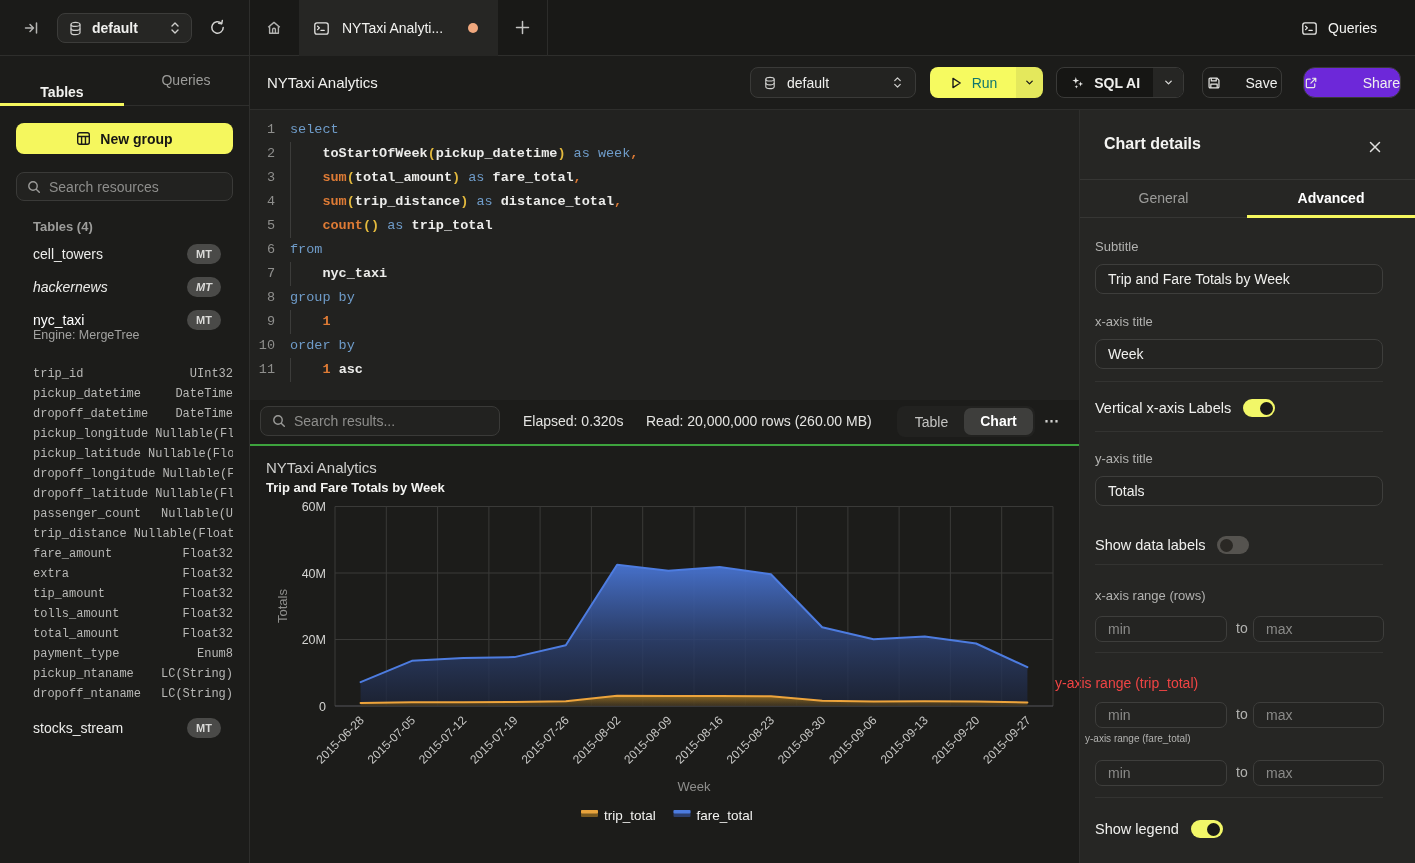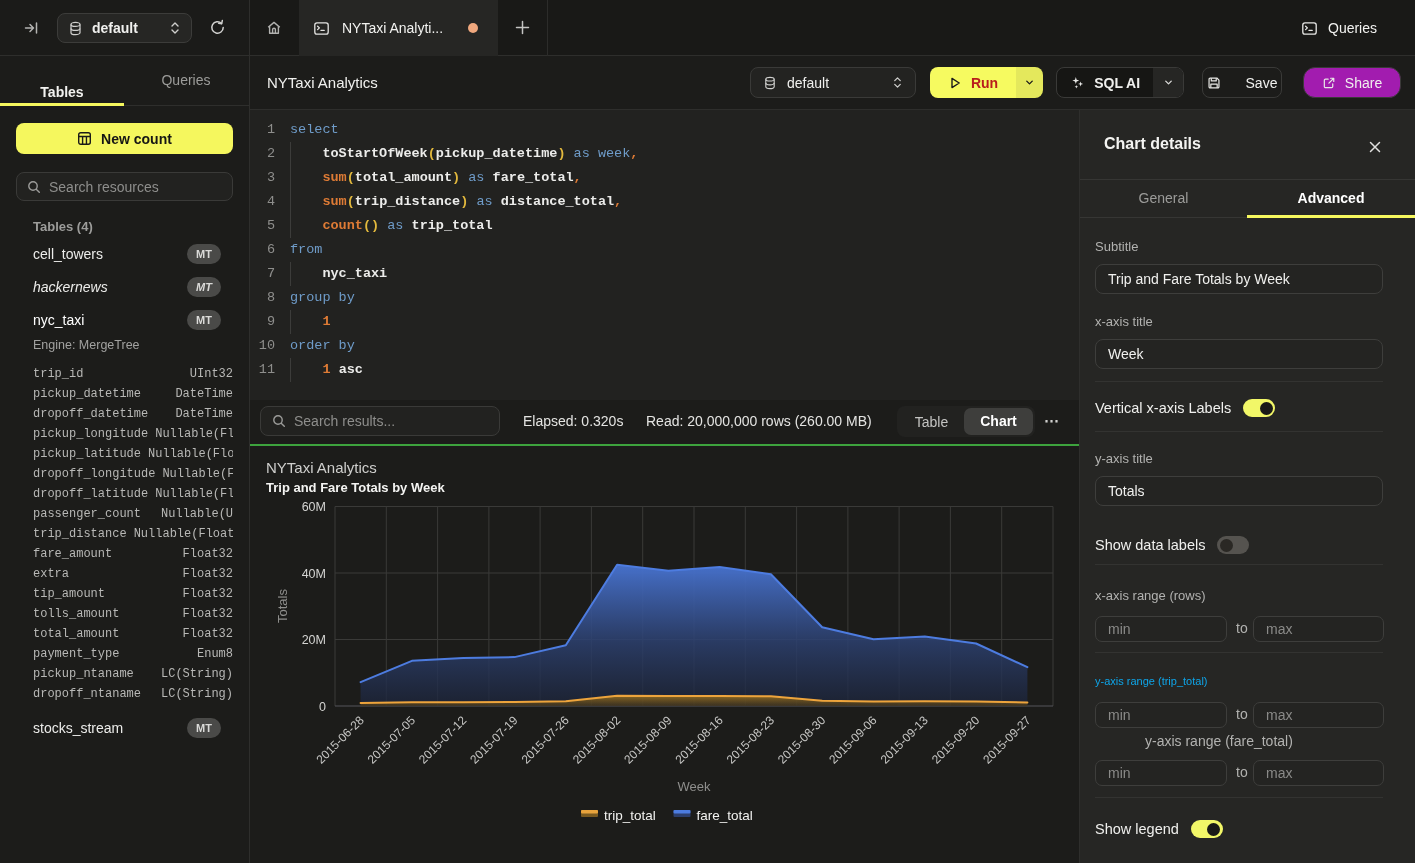--- a/index.html
+++ b/index.html
@@ -71,21 +71,21 @@
   <div class="abs" style="left:0;top:12px;width:124px;height:50px;text-align:center;line-height:49px;font-size:14px;font-weight:600;color:#f2f2f0;">Tables</div>
   <div class="abs" style="left:124px;top:0;width:124px;height:50px;text-align:center;line-height:49px;font-size:14px;color:#9c9c9a;">Queries</div>
   <div class="abs" style="left:0;top:47px;width:124px;height:3px;background:#f5f75e;"></div>
 </div>
 
 <div class="abs row" style="left:16px;top:123px;width:217px;height:31px;background:#f5f75e;border-radius:8px;justify-content:center;">
   <svg width="15" height="15" viewBox="0 0 15 15" fill="none" stroke="#1a1a18" stroke-width="1.4">
     <rect x="1.7" y="1.7" width="11.6" height="11.6" rx="2"></rect>
     <path d="M1.7 5.5 H13.3 M5.6 5.5 V13.3 M9.45 5.5 V13.3"></path>
   </svg>
-  <span style="margin-left:9px;font-size:14px;font-weight:600;color:#161614;">New count</span>
+  <span style="margin-left:9px;font-size:14px;font-weight:600;color:#161614;">New group</span>
 </div>
 
 <div class="abs row" style="left:16px;top:172px;width:217px;height:29px;background:#222220;border:1px solid #3a3a38;border-radius:8px;padding:0 10px;">
   <svg width="14" height="14" viewBox="0 0 14 14" fill="none" stroke="#9c9c9a" stroke-width="1.4" stroke-linecap="round">
     <circle cx="6" cy="6" r="4.2"></circle>
       <path d="M9.2 9.2 L12.3 12.3"></path>
   </svg>
   <span style="margin-left:8px;font-size:14px;color:#8e8e8c;">Search resources</span>
 </div>
 <div class="abs" style="left:33px;top:219px;font-size:13px;font-weight:600;color:#9c9c9a;">Tables (4)</div>
@@ -94,21 +94,21 @@
   <span class="row" style="margin-left:auto;background:#4a4a48;border-radius:10px;height:20px;padding:0 9px;font-size:11px;font-weight:600;color:#dadad8;">MT</span>
 </div>
 <div class="abs row" style="left:33px;top:276px;width:188px;height:22px;font-style:italic;">
   <span style="font-size:14px;color:#ececea;">hackernews</span>
   <span class="row" style="margin-left:auto;background:#4a4a48;border-radius:10px;height:20px;padding:0 9px;font-size:11px;font-weight:600;color:#dadad8;">MT</span>
 </div>
 <div class="abs row" style="left:33px;top:309px;width:188px;height:22px;">
   <span style="font-size:14px;color:#ffffff;">nyc_taxi</span>
   <span class="row" style="margin-left:auto;background:#4a4a48;border-radius:10px;height:20px;padding:0 9px;font-size:11px;font-weight:600;color:#dadad8;">MT</span>
 </div>
-<div class="abs" style="left:33px;top:338px;font-size:12.5px;color:#a2a2a0;">Engine: MergeTree</div>
+<div class="abs" style="left:33px;top:328px;font-size:12.5px;color:#a2a2a0;">Engine: MergeTree</div>
 <div class="abs mono" style="left:33px;top:364px;width:200px;font-size:12px;line-height:20px;color:#b8b8b6;">
   <div class="row">
       <span style="flex-shrink:0;padding-right:7px;">trip_id</span>
       <span style="margin-left:auto;overflow:hidden;white-space:nowrap;min-width:0;">UInt32</span>
     </div>
   <div class="row">
       <span style="flex-shrink:0;padding-right:7px;">pickup_datetime</span>
       <span style="margin-left:auto;overflow:hidden;white-space:nowrap;min-width:0;">DateTime</span>
     </div>
   <div class="row">
@@ -191,21 +191,21 @@
   <svg style="margin-left:auto" width="11" height="13" viewBox="0 0 12 14" fill="none" stroke="#cfcfcd" stroke-width="1.4" stroke-linecap="round" stroke-linejoin="round">
     <path d="M3 5 L6 2 L9 5 M3 9 L6 12 L9 9"></path>
   </svg>
 </div>
 
 <div class="abs row" style="left:930px;top:67px;width:113px;height:31px;border-radius:8px;overflow:hidden;">
   <div class="row" style="width:86px;height:31px;background:#f6fa60;justify-content:center;">
     <svg width="14" height="14" viewBox="0 0 14 14" fill="none" stroke="#1c1c1a" stroke-width="1.4" stroke-linejoin="round">
       <path d="M4 2.4 V11.6 L11.2 7 Z"></path>
     </svg>
-    <span style="margin-left:9px;font-size:14px;font-weight:700;color:#b91c1c;">Run</span>
+    <span style="margin-left:9px;font-size:14px;font-weight:400;color:#0f766e;">Run</span>
   </div>
   <div class="row" style="width:27px;height:31px;background:#e4e85c;justify-content:center;">
     <svg width="11" height="11" viewBox="0 0 12 12" fill="none" stroke="#1c1c1a" stroke-width="1.5" stroke-linecap="round" stroke-linejoin="round">
       <path d="M3 4.5 L6 7.5 L9 4.5"></path>
     </svg>
   </div>
 </div>
 
 <div class="abs row" style="left:1056px;top:67px;width:128px;height:31px;background:#161614;border:1px solid #3a3a38;border-radius:8px;overflow:hidden;">
   <div class="row" style="width:97px;height:100%;justify-content:center;">
@@ -224,21 +224,21 @@
 </div>
 
 <div class="abs row" style="left:1202px;top:67px;width:80px;height:31px;background:#1c1c1a;border:1px solid #3a3a38;border-radius:8px;justify-content:center;">
   <svg width="14" height="14" viewBox="0 0 15 15" fill="none" stroke="#e8e8e6" stroke-width="1.3" stroke-linejoin="round">
     <path d="M2.2 3.4 a1.2 1.2 0 0 1 1.2 -1.2 H10.6 L12.8 4.4 V11.6 a1.2 1.2 0 0 1 -1.2 1.2 H3.4 a1.2 1.2 0 0 1 -1.2 -1.2 Z"></path>
     <path d="M4.6 2.3 V5.3 H9.9 V2.3 M4.1 12.7 V8.6 H10.9 V12.7"></path>
   </svg>
   <span style="margin-left:25px;font-size:14px;">Save</span>
 </div>
 
-<div class="abs row" style="left:1303px;top:67px;width:98px;height:31px;background:#a21caf;border:1px solid #3a3a38;border-radius:12px;justify-content:center;">
+<div class="abs row" style="left:1303px;top:67px;width:98px;height:31px;background:#6d28d9;border:1px solid #3a3a38;border-radius:12px;justify-content:space-between;">
   <svg width="14" height="14" viewBox="0 0 15 15" fill="none" stroke="#e8e8e6" stroke-width="1.3" stroke-linecap="round" stroke-linejoin="round">
     <path d="M6.6 3.4 H3.8 a1.3 1.3 0 0 0 -1.3 1.3 V11.2 a1.3 1.3 0 0 0 1.3 1.3 H10.2 a1.3 1.3 0 0 0 1.3 -1.3 V8.4"></path>
     <path d="M9.2 2.4 H12.6 V5.8 M12.3 2.7 L7.4 7.6"></path>
   </svg>
   <span style="margin-left:9px;font-size:14px;">Share</span>
 </div>
 
 <div class="abs mono" style="left:250px;top:110px;width:830px;height:290px;background:#222220;font-size:13.5px;font-weight:bold;line-height:24px;">
   <div class="abs" style="left:0;top:8px;width:25px;text-align:right;color:#8e8e8c;font-weight:normal;">1<br>2<br>3<br>4<br>5<br>6<br>7<br>8<br>9<br>10<br>11</div>
   <div class="abs" style="left:40px;top:32px;width:1px;height:96px;background:#3c3c3a;"></div>
@@ -403,29 +403,29 @@
 <div class="abs" style="left:1095px;top:564px;width:288px;height:1px;background:#333331;"></div>
 <div class="abs" style="left:1095px;top:588px;font-size:13px;color:#b2b2b0;">x-axis range (rows)</div>
 <div class="abs row" style="left:1095px;top:616px;width:132px;height:26px;background:#242422;border:1px solid #3e3e3c;border-radius:7px;padding:0 12px;">
   <span style="font-size:14px;color:#8a8a88;">min</span>
 </div>
 <div class="abs" style="left:1236px;top:620px;font-size:14px;color:#b2b2b0;">to</div>
 <div class="abs row" style="left:1253px;top:616px;width:131px;height:26px;background:#242422;border:1px solid #3e3e3c;border-radius:7px;padding:0 12px;">
   <span style="font-size:14px;color:#8a8a88;">max</span>
 </div>
 <div class="abs" style="left:1095px;top:652px;width:288px;height:1px;background:#333331;"></div>
-<div class="abs" style="left:1095px;top:675px;font-size:11px;color:#0ea5e9;">y-axis range (trip_total)</div>
+<div class="abs" style="left:1055px;top:675px;font-size:14px;color:#ef4444;">y-axis range (trip_total)</div>
 <div class="abs row" style="left:1095px;top:702px;width:132px;height:26px;background:#242422;border:1px solid #3e3e3c;border-radius:7px;padding:0 12px;">
   <span style="font-size:14px;color:#8a8a88;">min</span>
 </div>
 <div class="abs" style="left:1236px;top:706px;font-size:14px;color:#b2b2b0;">to</div>
 <div class="abs row" style="left:1253px;top:702px;width:131px;height:26px;background:#242422;border:1px solid #3e3e3c;border-radius:7px;padding:0 12px;">
   <span style="font-size:14px;color:#8a8a88;">max</span>
 </div>
-<div class="abs" style="left:1145px;top:733px;font-size:14px;color:#b2b2b0;">y-axis range (fare_total)</div>
+<div class="abs" style="left:1085px;top:733px;font-size:10px;color:#b2b2b0;">y-axis range (fare_total)</div>
 <div class="abs row" style="left:1095px;top:760px;width:132px;height:26px;background:#242422;border:1px solid #3e3e3c;border-radius:7px;padding:0 12px;">
   <span style="font-size:14px;color:#8a8a88;">min</span>
 </div>
 <div class="abs" style="left:1236px;top:764px;font-size:14px;color:#b2b2b0;">to</div>
 <div class="abs row" style="left:1253px;top:760px;width:131px;height:26px;background:#242422;border:1px solid #3e3e3c;border-radius:7px;padding:0 12px;">
   <span style="font-size:14px;color:#8a8a88;">max</span>
 </div>
 <div class="abs" style="left:1095px;top:797px;width:288px;height:1px;background:#333331;"></div>
 <div class="abs row" style="left:1095px;top:819px;height:20px;text-align:right;">
   <span style="font-size:14.5px;color:#f0f0ee;">Show legend</span>

